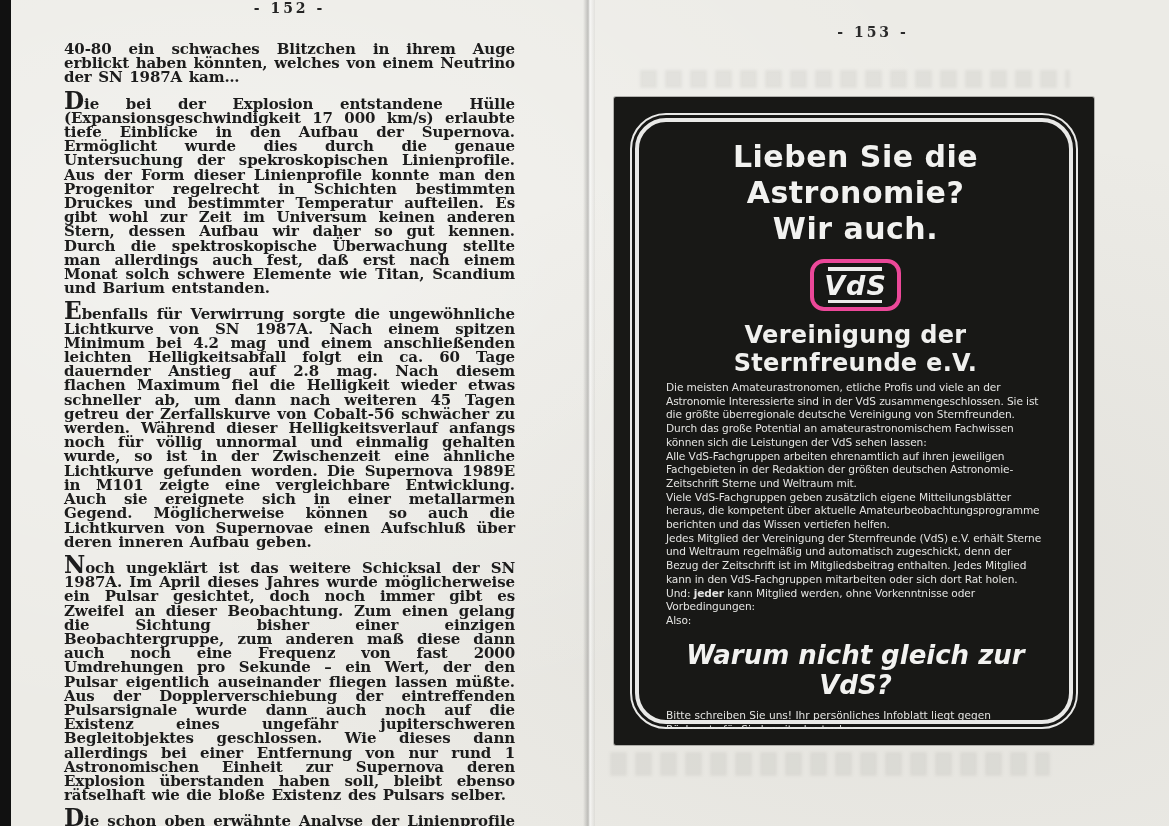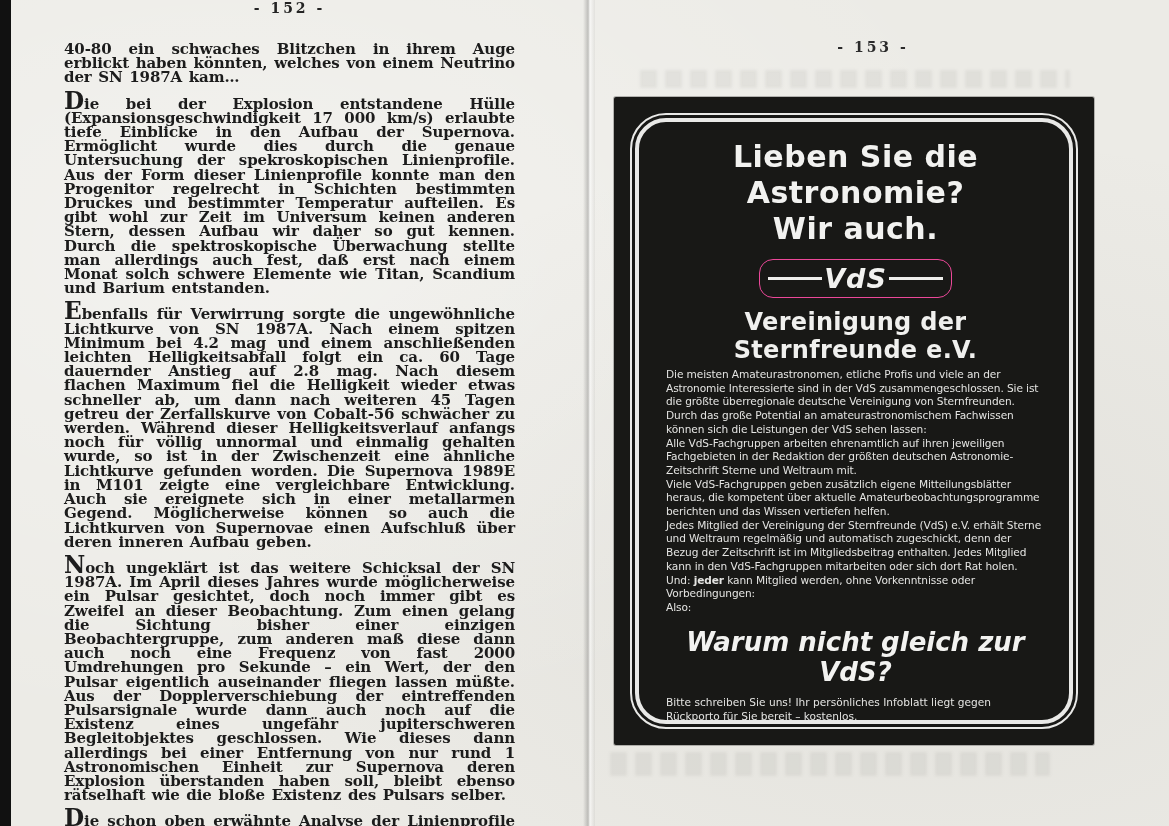--- a/index.html
+++ b/index.html
@@ -24,35 +24,35 @@
   
   .page-left{position:absolute;left:62px;top:0;width:455px;}
   .pagenum{ text-align:center;font-size:14px;font-weight:bold;letter-spacing:3px;color:#242424;margin-bottom:26px;}
   .body-text p{
     margin:0 2px 9px;font-size:15px;font-weight:bold;line-height:14.2px;
     color:#1c1c1c;text-align:justify;letter-spacing:-0.1px;word-spacing:1.5px;
   }
   .body-text p.dropcap::first-letter{font-size:1.55em;}
 
   
-  .pagenum-right{position:absolute;left:633px;top:39px;width:480px;text-align:center;
+  .pagenum-right{position:absolute;left:633px;top:24px;width:480px;text-align:center;
     font-size:14px;font-weight:bold;letter-spacing:3px;color:#2a2a2a;}
   .ad{position:absolute;left:614px;top:97px;width:480px;height:648px;background:#181816;border-radius:2px;
     box-shadow:0 0 0 1px rgba(0,0,0,0.25);}
   .ad-frame{position:absolute;left:16px;top:16px;right:16px;bottom:16px;
     border:2px solid #e9e9e7;border-radius:36px;}
   .ad-frame::before{content:"";position:absolute;inset:3px;border:4px solid #e9e9e7;border-radius:31px;}
   .ad-content{position:absolute;left:16px;top:16px;right:16px;bottom:16px;
     padding:26px 33px 16px 36px;overflow:hidden;color:#e9e9e7;
     font-family:"DejaVu Sans", sans-serif;}
   .ad-headline{text-align:center;font-size:30px;line-height:36px;font-weight:bold;
     letter-spacing:0.5px;color:#f2f2f0;}
   .ad-logo-wrap{display:flex;justify-content:center;margin-top:12px;}
-  .ad-logo{border:1px solid #ec4899;border-radius:14px;padding:4px 8px;
-    display:flex;flex-direction:row;align-items:center;}
+  .ad-logo{border:4px solid #ec4899;border-radius:14px;padding:4px 8px;
+    display:flex;flex-direction:column;align-items:center;}
   .logo-bar{width:54px;height:3.5px;background:#ededeb;}
   .logo-text{font-size:27px;line-height:29px;font-weight:bold;font-style:italic;
     letter-spacing:1px;padding:0 2px;color:#f2f2f0;}
   .ad-subhead{text-align:center;font-size:24px;font-weight:bold;margin-top:10px;
     letter-spacing:0.3px;color:#f0f0ee;}
   .ad-body{margin-top:4px;font-size:10.6px;line-height:13.7px;letter-spacing:-0.1px;color:#e4e4e2;}
   .ad-body p{margin:0;}
   .bold{font-weight:bold;}
   .cta-head{text-align:center;font-size:26px;font-weight:bold;margin-top:12px;color:#f2f2f0;font-style:italic;}
   .cta-text{margin-top:8px;font-size:10.6px;line-height:14px;color:#e4e4e2;}

